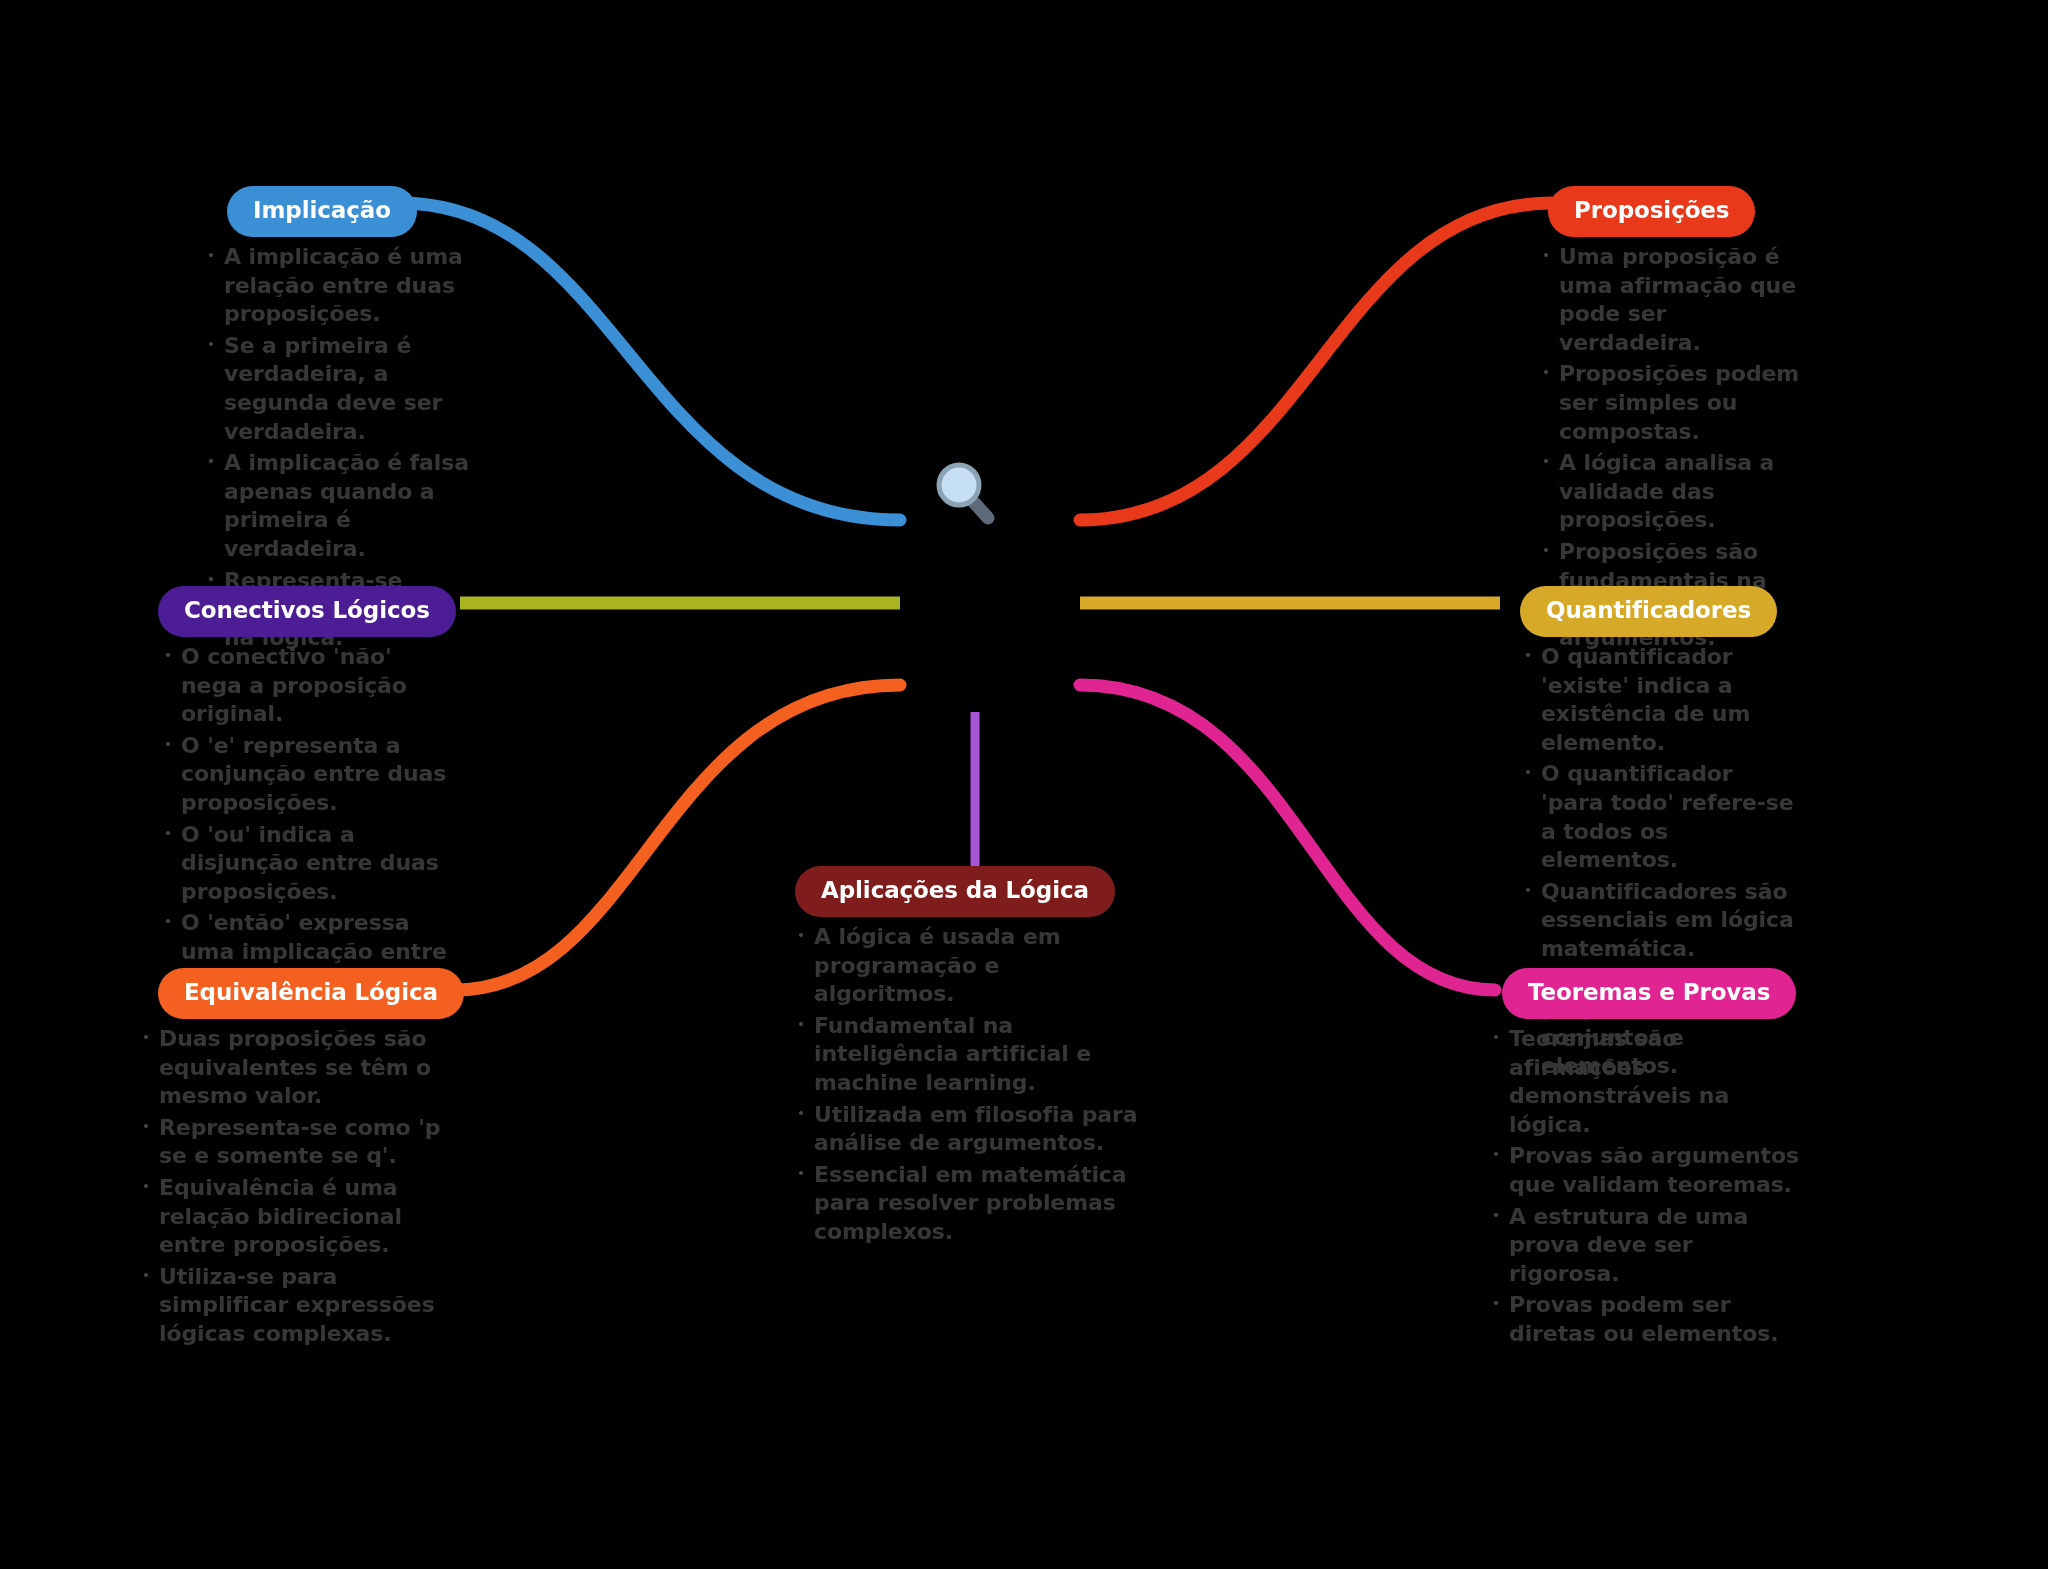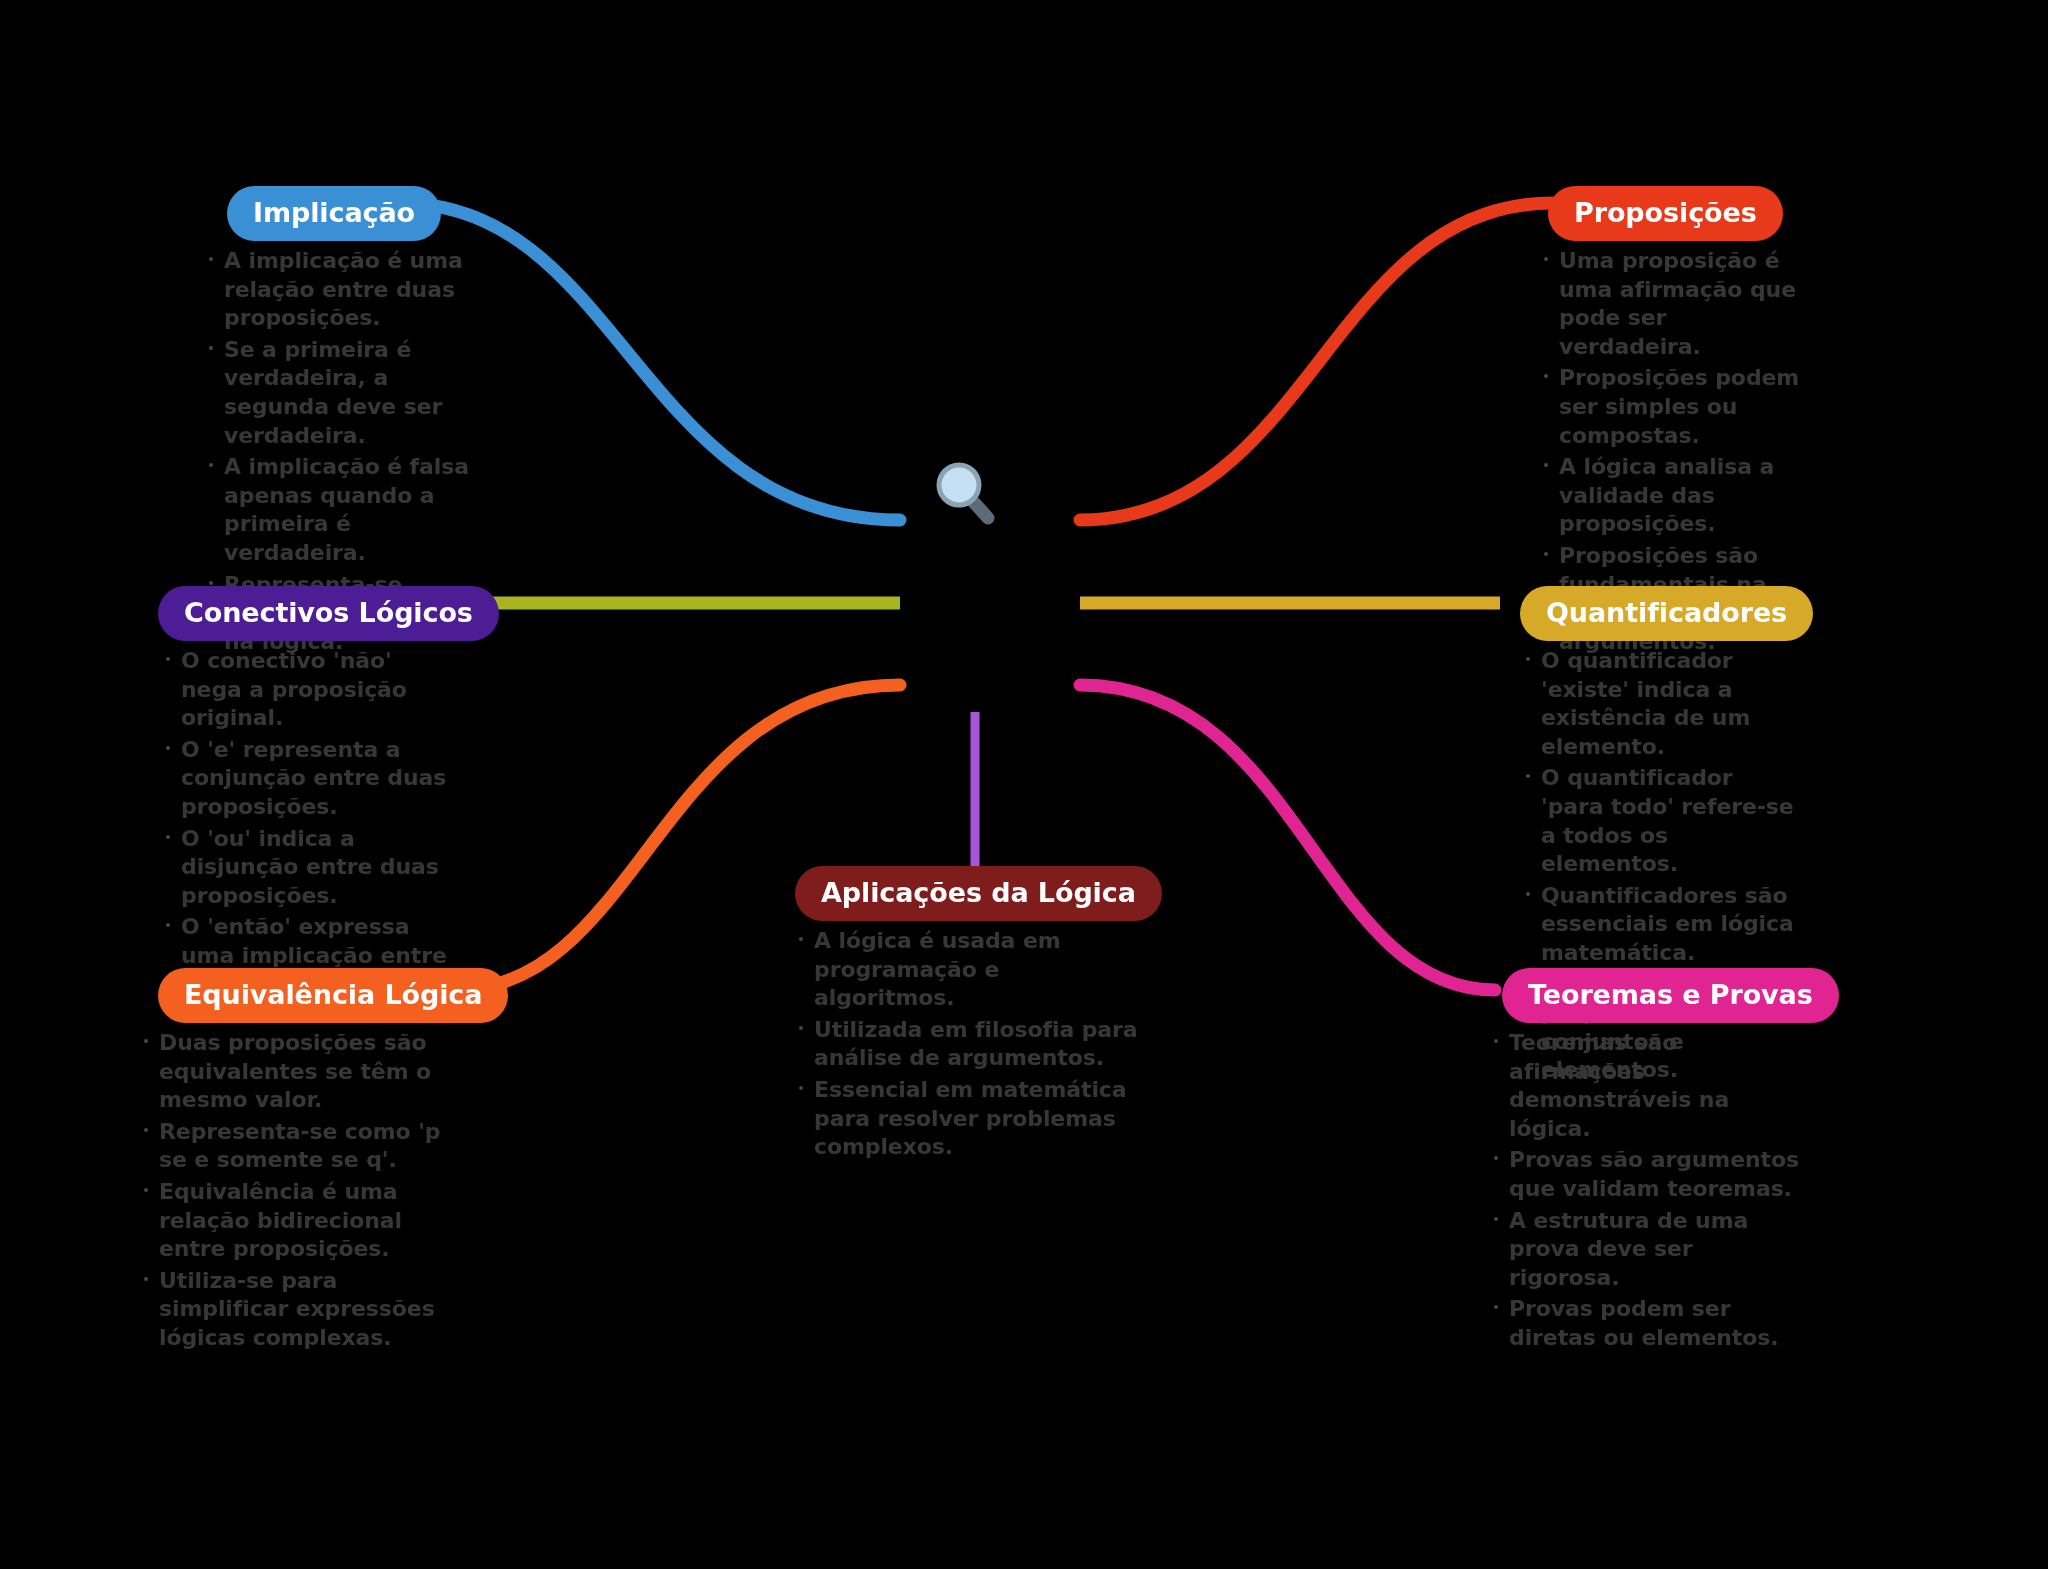--- a/index.html
+++ b/index.html
@@ -36,21 +36,21 @@
   .branch {
     position: absolute;
     z-index: 2;
   }
 
   .node-header {
     display: inline-block;
     border-radius: 999px;
     color: #ffffff;
     font-weight: bold;
-    font-size: 27px;
+    font-size: 23px;
     line-height: 1;
     padding: 13px 26px 15px 26px;
     white-space: nowrap;
     letter-spacing: -0.1px;
   }
 
   .bullets {
     list-style: none;
     margin: 6px 0 0 0;
     padding: 0;
@@ -184,20 +184,21 @@
       <li>Representa-se como 'p se e somente se q'.</li>
       <li>Equivalência é uma relação bidirecional entre proposições.</li>
       <li>Utiliza-se para simplificar expressões lógicas complexas.</li>
     </ul>
   </div>
 
   <div class="branch" id="branch-aplicacoes">
     <div class="node-header" style="background:#7f1d1d">Aplicações da Lógica</div>
     <ul class="bullets">
       <li>A lógica é usada em programação e algoritmos.</li>
+      <li>Fundamental na inteligência artificial e machine learning.</li>
       <li>Utilizada em filosofia para análise de argumentos.</li>
       <li>Essencial em matemática para resolver problemas complexos.</li>
     </ul>
   </div>
 
   <div class="branch" id="branch-teoremas">
     <div class="node-header" style="background:#e02592">Teoremas e Provas</div>
     <ul class="bullets">
       <li>Teoremas são afirmações demonstráveis na lógica.</li>
       <li>Provas são argumentos que validam teoremas.</li>

